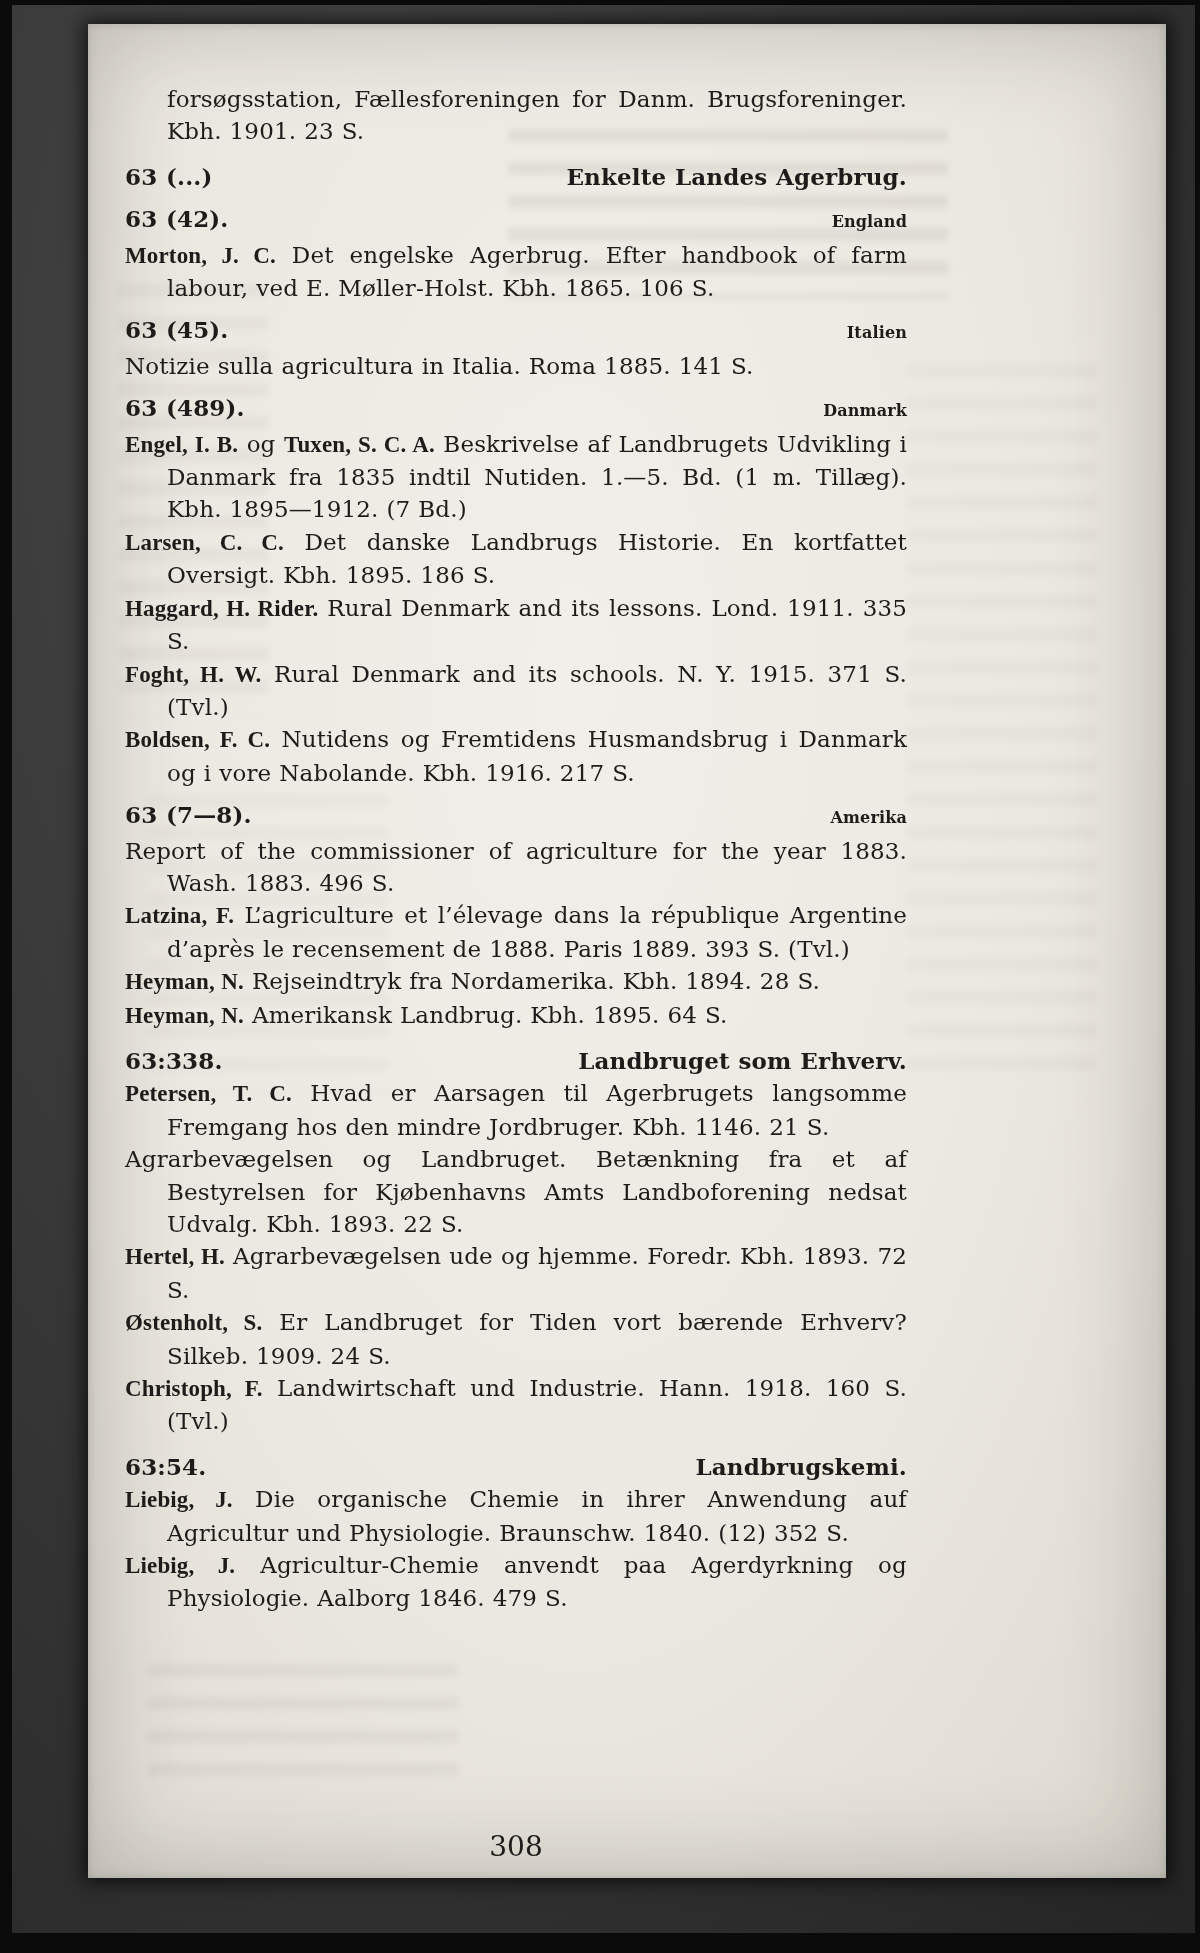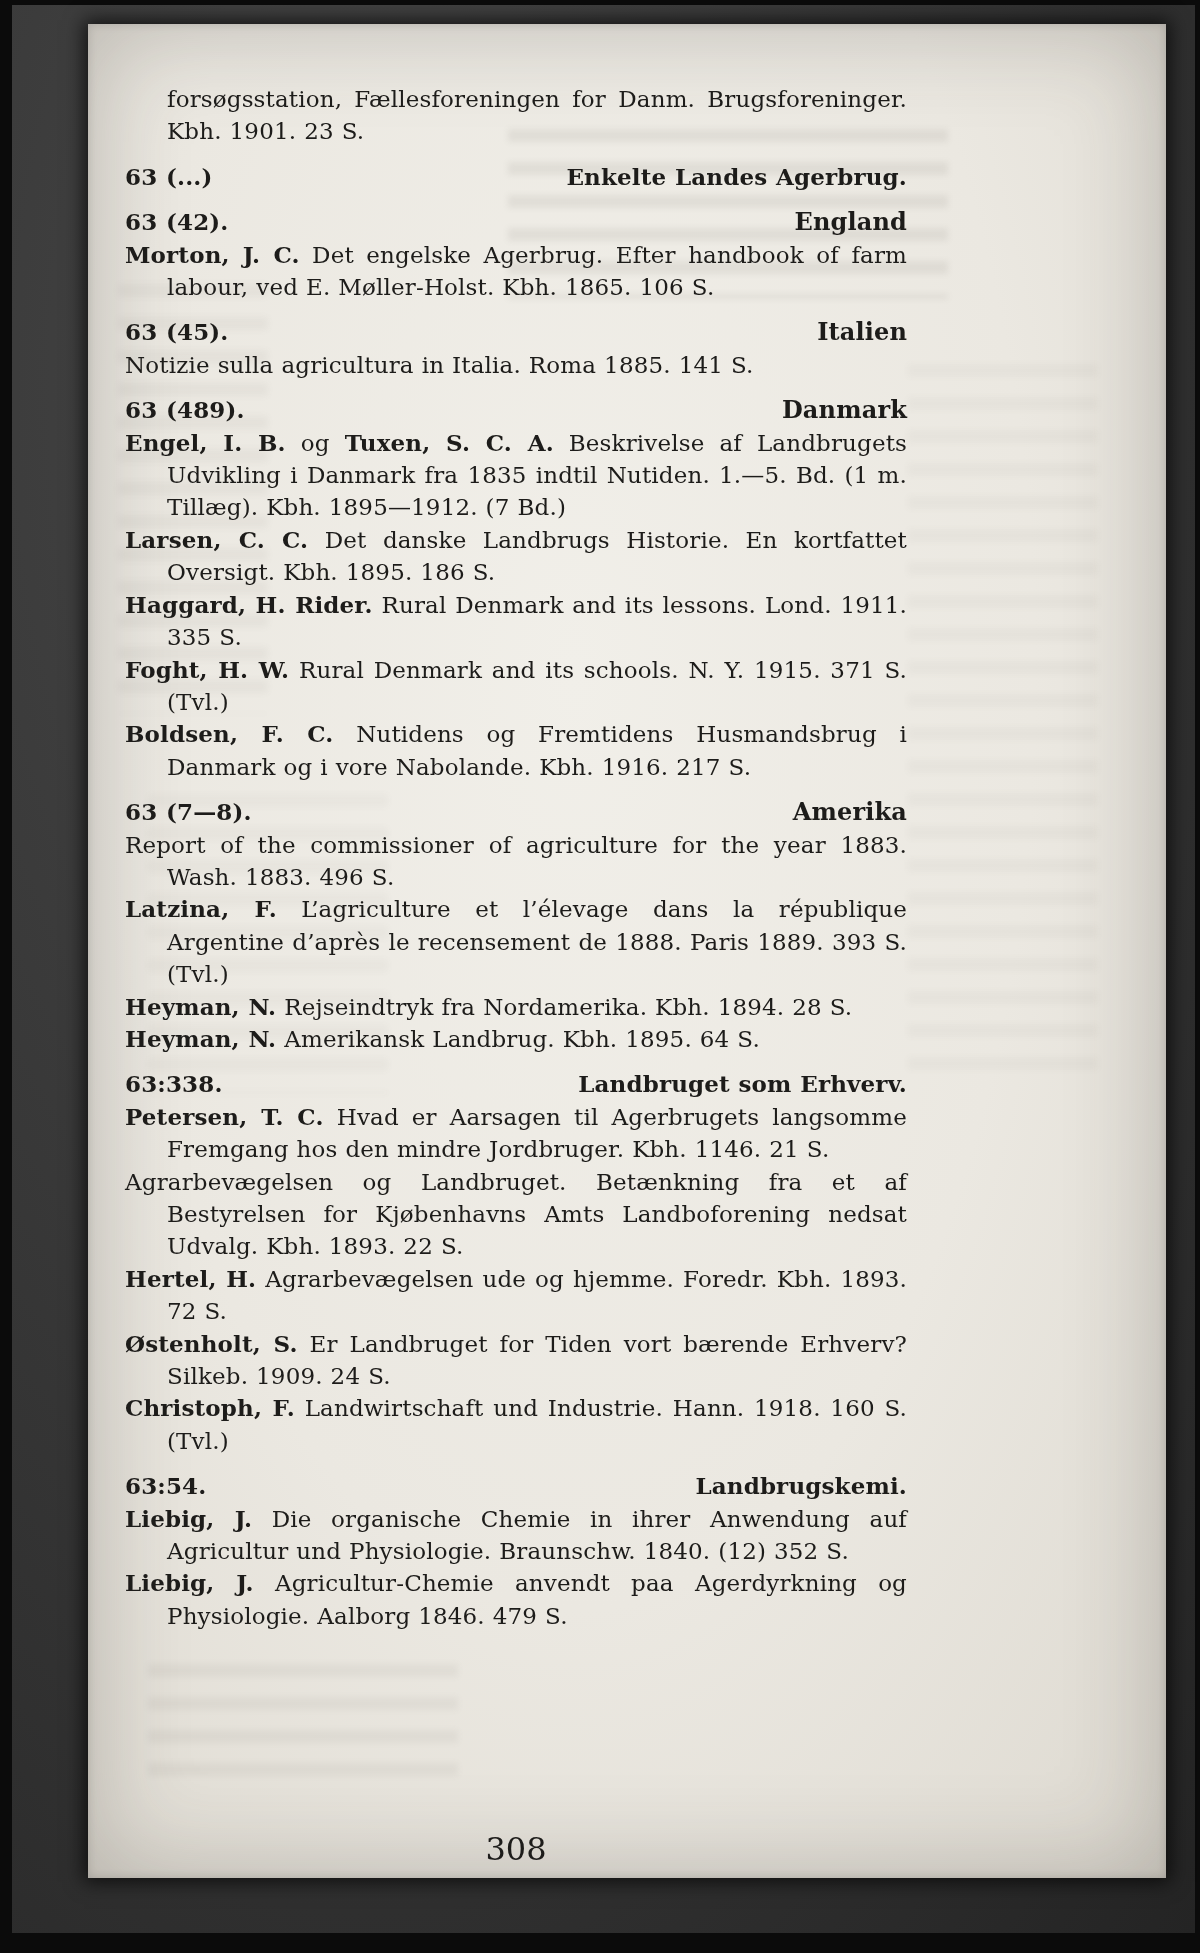--- a/index.html
+++ b/index.html
@@ -40,37 +40,37 @@
   }
   .para {
     margin: 0;
     padding-left: 42px;
     text-indent: -42px;
     text-align: justify;
   }
   .para.cont {
     text-indent: 0;
   }
-  .author { font-weight: 700; }
+  .author { font-weight: 700; font-family: Liberation Serif, serif; }
   .section-row {
     display: flex;
     justify-content: space-between;
     align-items: baseline;
     font-weight: 700;
     text-align: center;
   }
   .section-row .code { white-space: nowrap; }
   .section-row .category { white-space: nowrap; margin-top: 13px; }
-  .section-row .category.small { font-size: 24px; }
+  .section-row .category.small { font-size: 16px; }
   .page-number {
     position: absolute;
     left: 37px; top: 1806px;
     width: 782px;
     text-align: center;
-    font-size: 32px;
+    font-size: 28px;
     color: #1d1c1a;
   }
   
   .ghost {
     position: absolute;
     filter: blur(3px);
     pointer-events: none;
     background: repeating-linear-gradient(to bottom,
       rgba(95,90,82,0.9) 0 13px, transparent 13px 33px);
   }

